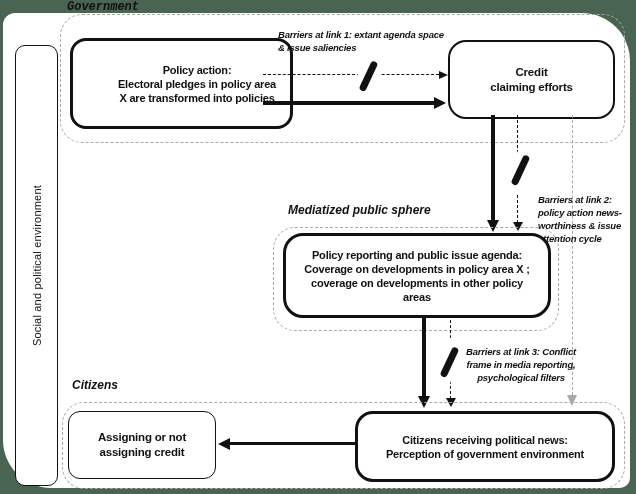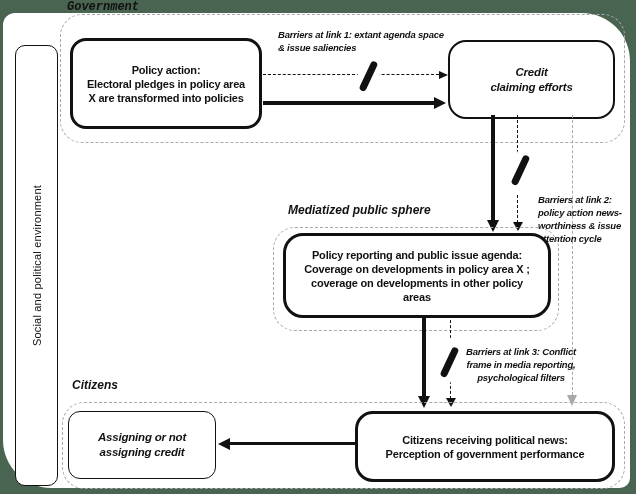--- a/index.html
+++ b/index.html
@@ -10,21 +10,21 @@
   .abs{position:absolute;}
   
   .region{position:absolute;border:1.5px dashed #a9a9a9;border-radius:22px;}
   .region-label{position:absolute;font-size:12px;font-weight:bold;font-style:italic;white-space:nowrap;}
   
   .nodebox{position:absolute;background:#fff;border:3.5px solid #111;border-radius:16px;
            display:flex;flex-direction:column;align-items:center;justify-content:center;
            text-align:center;font-weight:bold;font-size:11px;line-height:14px;letter-spacing:-0.2px;}
   .nodebox.medium{border-width:2.5px;}
   .nodebox.thin{border-width:1.6px;border-radius:12px;}
-  .italic{font-style:italic;}
+  .italic{}
   
   .hline{position:absolute;background:#111;height:3.5px;}
   .vline{position:absolute;background:#111;width:3.5px;}
   .hdash{position:absolute;height:0;border-top:1.7px dashed #111;}
   .vdash{position:absolute;width:0;border-left:1.7px dashed #111;}
   .vdash.gray{border-left-color:#a9a9a9;}
   
   .ah{position:absolute;width:0;height:0;}
   .ah.r-big{border-top:6px solid transparent;border-bottom:6px solid transparent;border-left:12px solid #111;}
   .ah.r-sm{border-top:4.5px solid transparent;border-bottom:4.5px solid transparent;border-left:9px solid #111;}
@@ -49,21 +49,21 @@
 <div id="stage">
   <div id="canvas"></div>
 
   <div id="sidebar-box">
     <div class="vtext">Social and political environment</div>
   </div>
 
   <div class="region-label abs" style="left:67px;top:0px;font-family:Liberation Mono, monospace;">Government</div>
   <div class="region" style="left:60px;top:14px;width:563px;height:127px;"></div>
 
-  <div class="nodebox" style="left:70px;top:38px;width:186px;height:85px;">
+  <div class="nodebox" style="left:70px;top:38px;width:186px;height:85px;padding-left:31px;">
     <div>Policy action:</div>
     <div>Electoral pledges in policy area</div>
     <div>X are transformed into policies</div>
   </div>
 
   <div class="nodebox medium italic" style="left:448px;top:40px;width:163px;height:75px;border-radius:18px;font-size:11.5px;line-height:15px;">
     <div>Credit</div>
     <div>claiming efforts</div>
   </div>
 
@@ -120,21 +120,21 @@
     <div>Barriers at link 3: Conflict</div>
     <div>frame in media reporting,</div>
     <div>psychological filters</div>
   </div>
 
   <div class="region-label abs" style="left:72px;top:378px;">Citizens</div>
   <div class="region" style="left:62px;top:402px;width:561px;height:85px;"></div>
 
   <div class="nodebox" style="left:355px;top:411px;width:254px;height:65px;border-width:3px;border-radius:18px;">
     <div>Citizens receiving political news:</div>
-    <div>Perception of government performance</div>
+    <div>Perception of government environment</div>
   </div>
 
   <div class="nodebox thin italic" style="left:68px;top:411px;width:146px;height:66px;font-size:11.5px;line-height:15px;">
     <div>Assigning or not</div>
     <div>assigning credit</div>
   </div>
 
   <div class="hline" style="left:229px;top:442px;height:3px;width:126px;"></div>
   <div class="ah l-big" style="left:218px;top:437.5px;"></div>
 </div>

